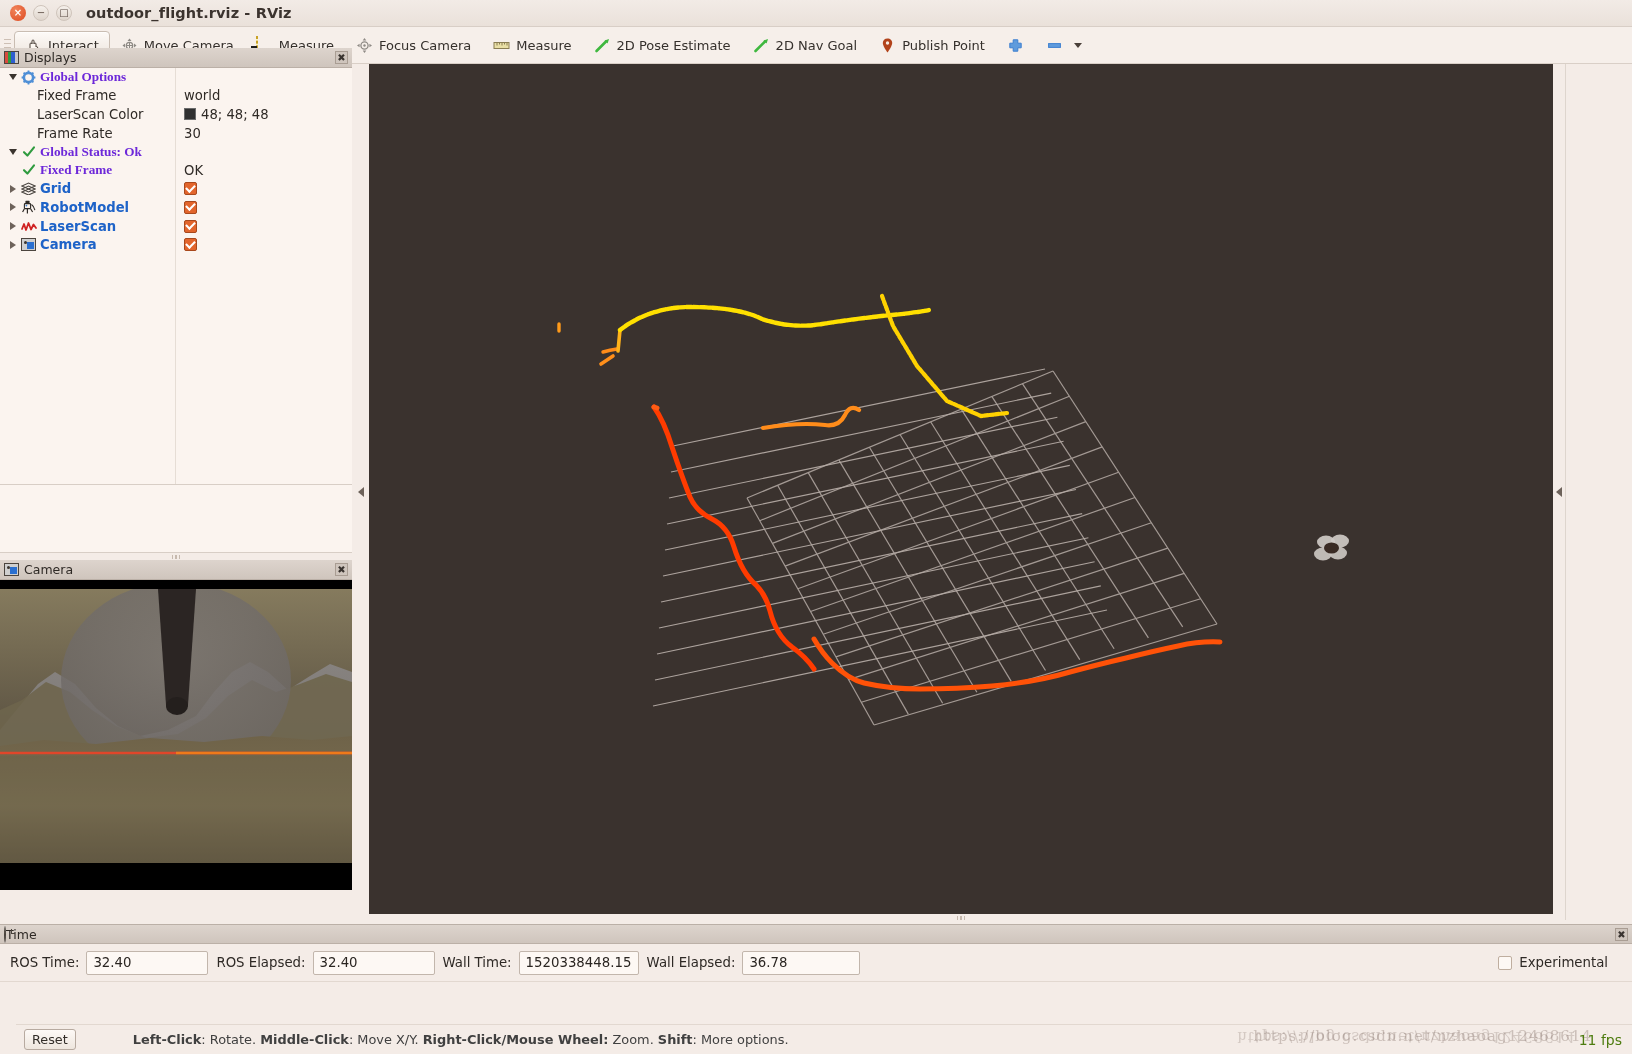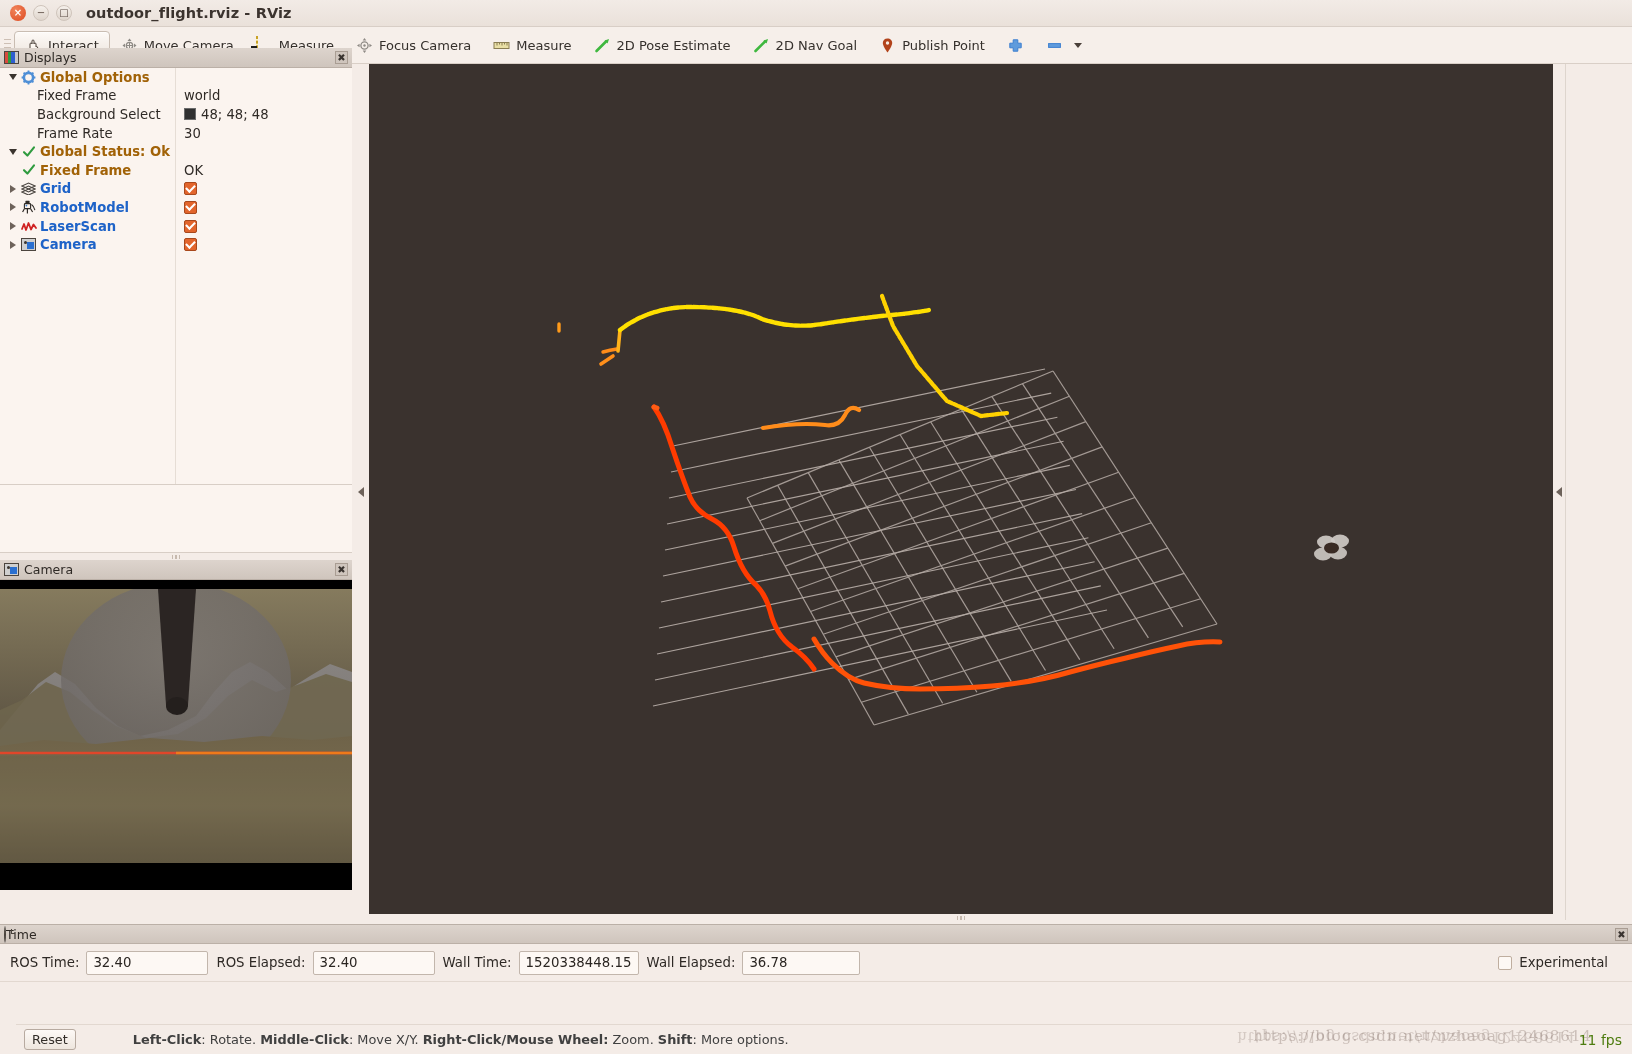--- a/index.html
+++ b/index.html
@@ -86,21 +86,21 @@
   .tree .vdiv { position:absolute; left:175px; top:0; bottom:0; width:1px; background:#e6ddd5;}
   .trow { display:flex; align-items:center; height:18.6px; position:relative;}
   .trow .k { display:flex; align-items:center; width:175px; padding-left:6px; }
   .trow .v { padding-left:9px; display:flex; align-items:center; gap:5px;}
   .tw { width:14px; display:flex;align-items:center;justify-content:center;flex:0 0 14px;}
   .tri-r { width:0;height:0;border-top:4.5px solid transparent;border-bottom:4.5px solid transparent;border-left:6px solid #6d625a;}
   .tri-d { width:0;height:0;border-left:4.5px solid transparent;border-right:4.5px solid transparent;border-top:6px solid #3a332e;}
   .ti { width:17px; flex:0 0 17px; display:flex;align-items:center;justify-content:center; margin-right:3px;}
   .nm-blue { color:#1e63c8; font-weight:bold;}
   .nm-plain { color:#2f2a26;}
-  .nm-bold { color:#a16207; font-weight:bold;}
+  .nm-bold { color:#6d28d9; font-weight:bold;font-family:Liberation Serif, serif;}
   .chk {
     width:13px;height:13px;background:#e2652c;border:1px solid #a8481c;border-radius:2px;
     display:flex;align-items:center;justify-content:center;
   }
   .chk:after{content:"";width:7px;height:4px;border-left:2px solid #fff;border-bottom:2px solid #fff;transform:rotate(-45deg) translate(1px,-1px);}
   .swatch{width:12px;height:12px;background:#303030;border:1px solid #6b6b6b;display:inline-block;}
 
   
   .props { height:68px; background:#fbf4ef; border-bottom:1px solid #d8cec6;}
   .btnrow { height:34px; display:flex; align-items:center; gap:6px; padding:0 5px; background:#f4ece7;}
@@ -325,21 +325,21 @@
         <div class="k" style="padding-left:37px;">
           <span class="nm-plain">Fixed Frame</span>
         </div>
         <div class="v">
             <span>world</span>
           </div>
       </div>
 
       <div class="trow">
         <div class="k" style="padding-left:37px;">
-          <span class="nm-plain">Background Select</span>
+          <span class="nm-plain">LaserScan Color</span>
         </div>
         <div class="v">
           <span class="swatch"></span>
           <span>48; 48; 48</span>
         </div>
       </div>
 
       <div class="trow">
         <div class="k" style="padding-left:37px;">
           <span class="nm-plain">Frame Rate</span>

